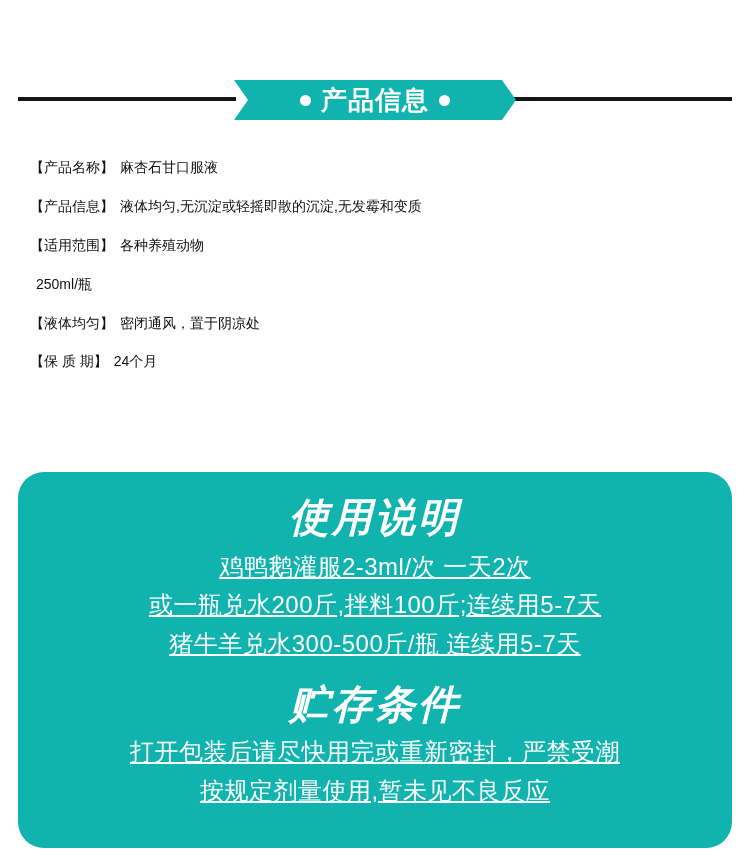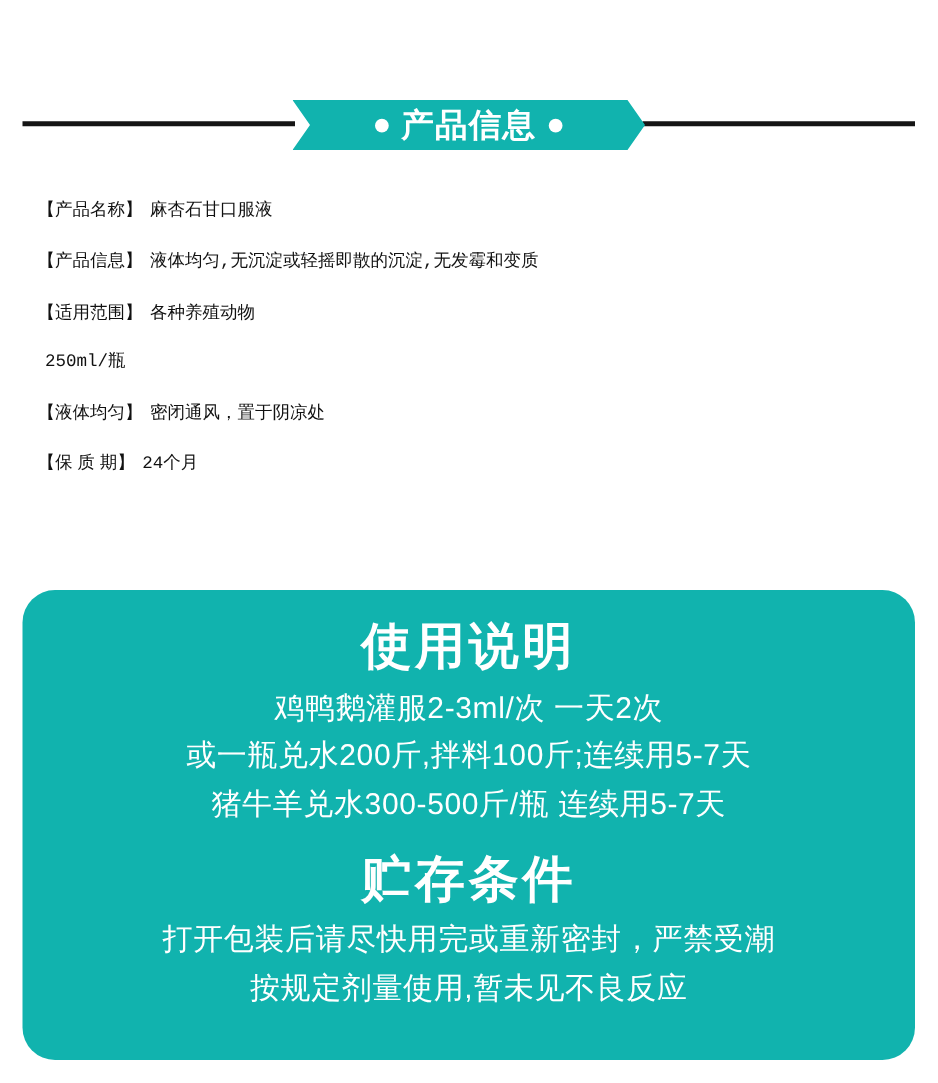--- a/index.html
+++ b/index.html
@@ -85,21 +85,20 @@
     line-height: 1.35;
     margin-bottom: 20px;
     color: #111111;
   }
   .spec-label {
     white-space: pre;
     flex: 0 0 auto;
   }
   .spec-value {
     margin-left: 6px;
-    font-family: Liberation Mono, monospace;
   }
 
   
   .card {
     position: absolute;
     left: 18px;
     top: 472px;
     width: 714px;
     height: 376px;
     background: #11b3ae;
@@ -108,29 +107,31 @@
     text-align: center;
     box-sizing: border-box;
     padding-top: 18px;
   }
   .card h2 {
     margin: 0;
     font-size: 40px;
     font-weight: bold;
     letter-spacing: 3px;
     line-height: 1.35;
+    font-style: italic;
   }
   .card h2.second {
     margin-top: 14px;
   }
   .card p {
     margin: 0;
     font-size: 24px;
     line-height: 1.6;
     letter-spacing: 0.5px;
+    text-decoration: underline;
   }
   .card .lines {
     margin-top: 4px;
   }
   .card .notes {
     margin-top: 2px;
     font-size: 22px;
   }
 </style>
 </head>

